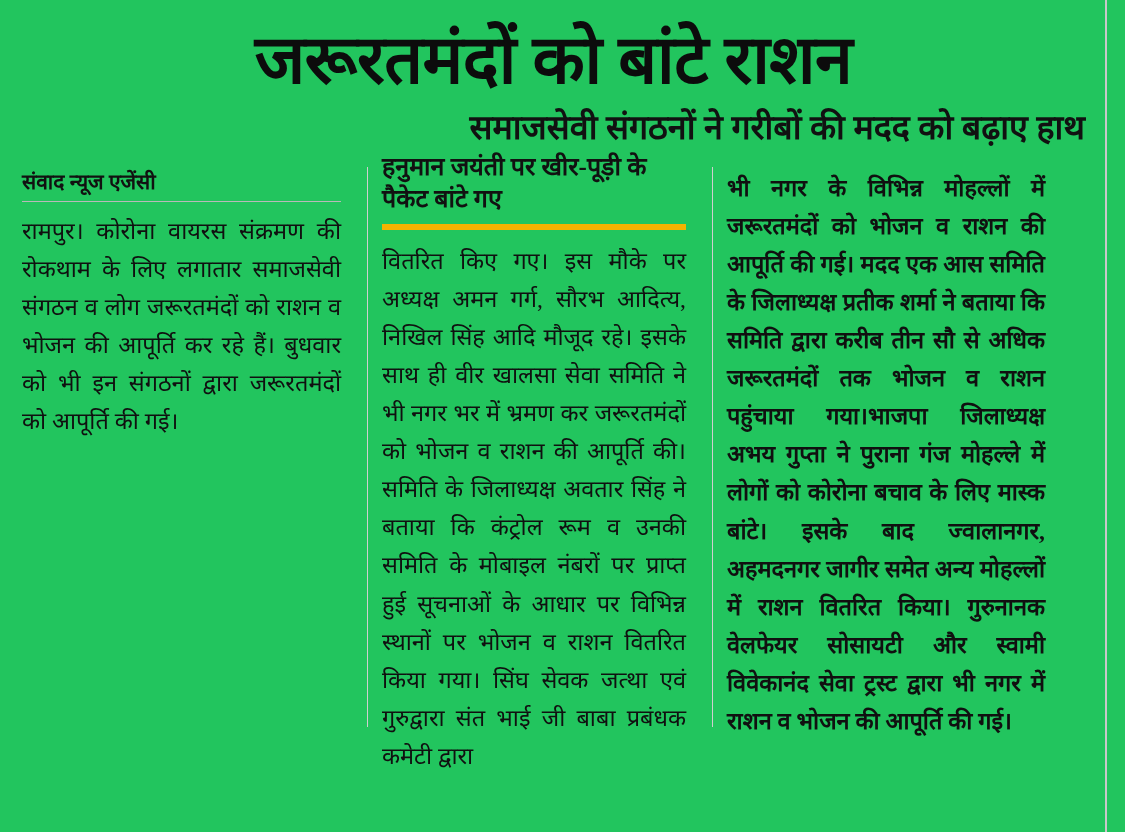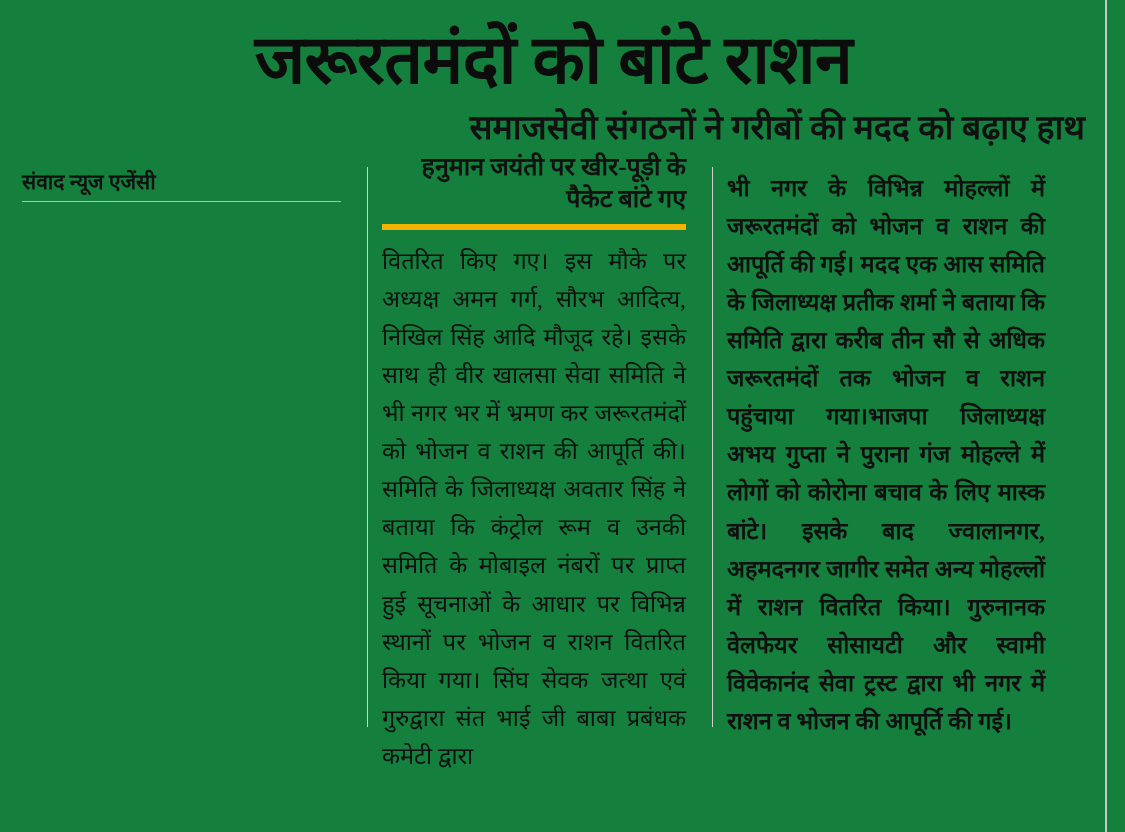--- a/index.html
+++ b/index.html
@@ -14,21 +14,21 @@
     color: #111111;
     overflow: hidden;
     position: relative;
   }
   .page {
     position: relative;
     width: 1125px;
     height: 832px;
     box-sizing: border-box;
     padding: 14px 40px 0 22px;
-    background: #15803d;
+    background: #22c55e;
   }
   .right-rule {
     position: absolute;
     top: 0;
     right: 18px;
     width: 2px;
     height: 832px;
     background: #c8c8c8;
   }
   .headline {
@@ -82,21 +82,21 @@
     line-height: 1.62;
     text-align: justify;
     text-justify: inter-word;
     color: #101010;
     font-weight: 500;
   }
   .body-text p { margin: 0 0 0 0; }
   .body-text p + p { text-indent: 22px; }
 
   .deck {
-    text-align: right;
+    text-align: left;
     font-weight: bold;
     font-size: 25px;
     line-height: 1.3;
     color: #111;
     margin-top: -16px;
     margin-bottom: 0;
   }
   .deck-rule {
     height: 6px;
     background: #f5b301;
@@ -118,20 +118,21 @@
   <h1 class="headline">जरूरतमंदों को बांटे राशन</h1>
 
   <h2 class="subheadline">समाजसेवी संगठनों ने गरीबों की मदद को बढ़ाए हाथ</h2>
 
   <div class="columns">
 
     <div class="col col-1">
       <div class="byline">संवाद न्यूज एजेंसी</div>
       <div class="byline-rule"></div>
       <div class="body-text">
+        <p>रामपुर। कोरोना वायरस संक्रमण की रोकथाम के लिए लगातार समाजसेवी संगठन व लोग जरूरतमंदों को राशन व भोजन की आपूर्ति कर रहे हैं। बुधवार को भी इन संगठनों द्वारा जरूरतमंदों को आपूर्ति की गई।</p>
       </div>
     </div>
 
     <div class="col col-2">
       <div class="deck">हनुमान जयंती पर खीर-पूड़ी के पैकेट बांटे गए</div>
       <div class="deck-rule" style="background: rgb(245, 179, 1);"></div>
       <div class="body-text">
         <p>वितरित किए गए। इस मौके पर अध्यक्ष अमन गर्ग, सौरभ आदित्य, निखिल सिंह आदि मौजूद रहे। इसके साथ ही वीर खालसा सेवा समिति ने भी नगर भर में भ्रमण कर जरूरतमंदों को भोजन व राशन की आपूर्ति की। समिति के जिलाध्यक्ष अवतार सिंह ने बताया कि कंट्रोल रूम व उनकी समिति के मोबाइल नंबरों पर प्राप्त हुई सूचनाओं के आधार पर विभिन्न स्थानों पर भोजन व राशन वितरित किया गया। सिंघ सेवक जत्था एवं गुरुद्वारा संत भाई जी बाबा प्रबंधक कमेटी द्वारा</p>
       </div>
     </div>

